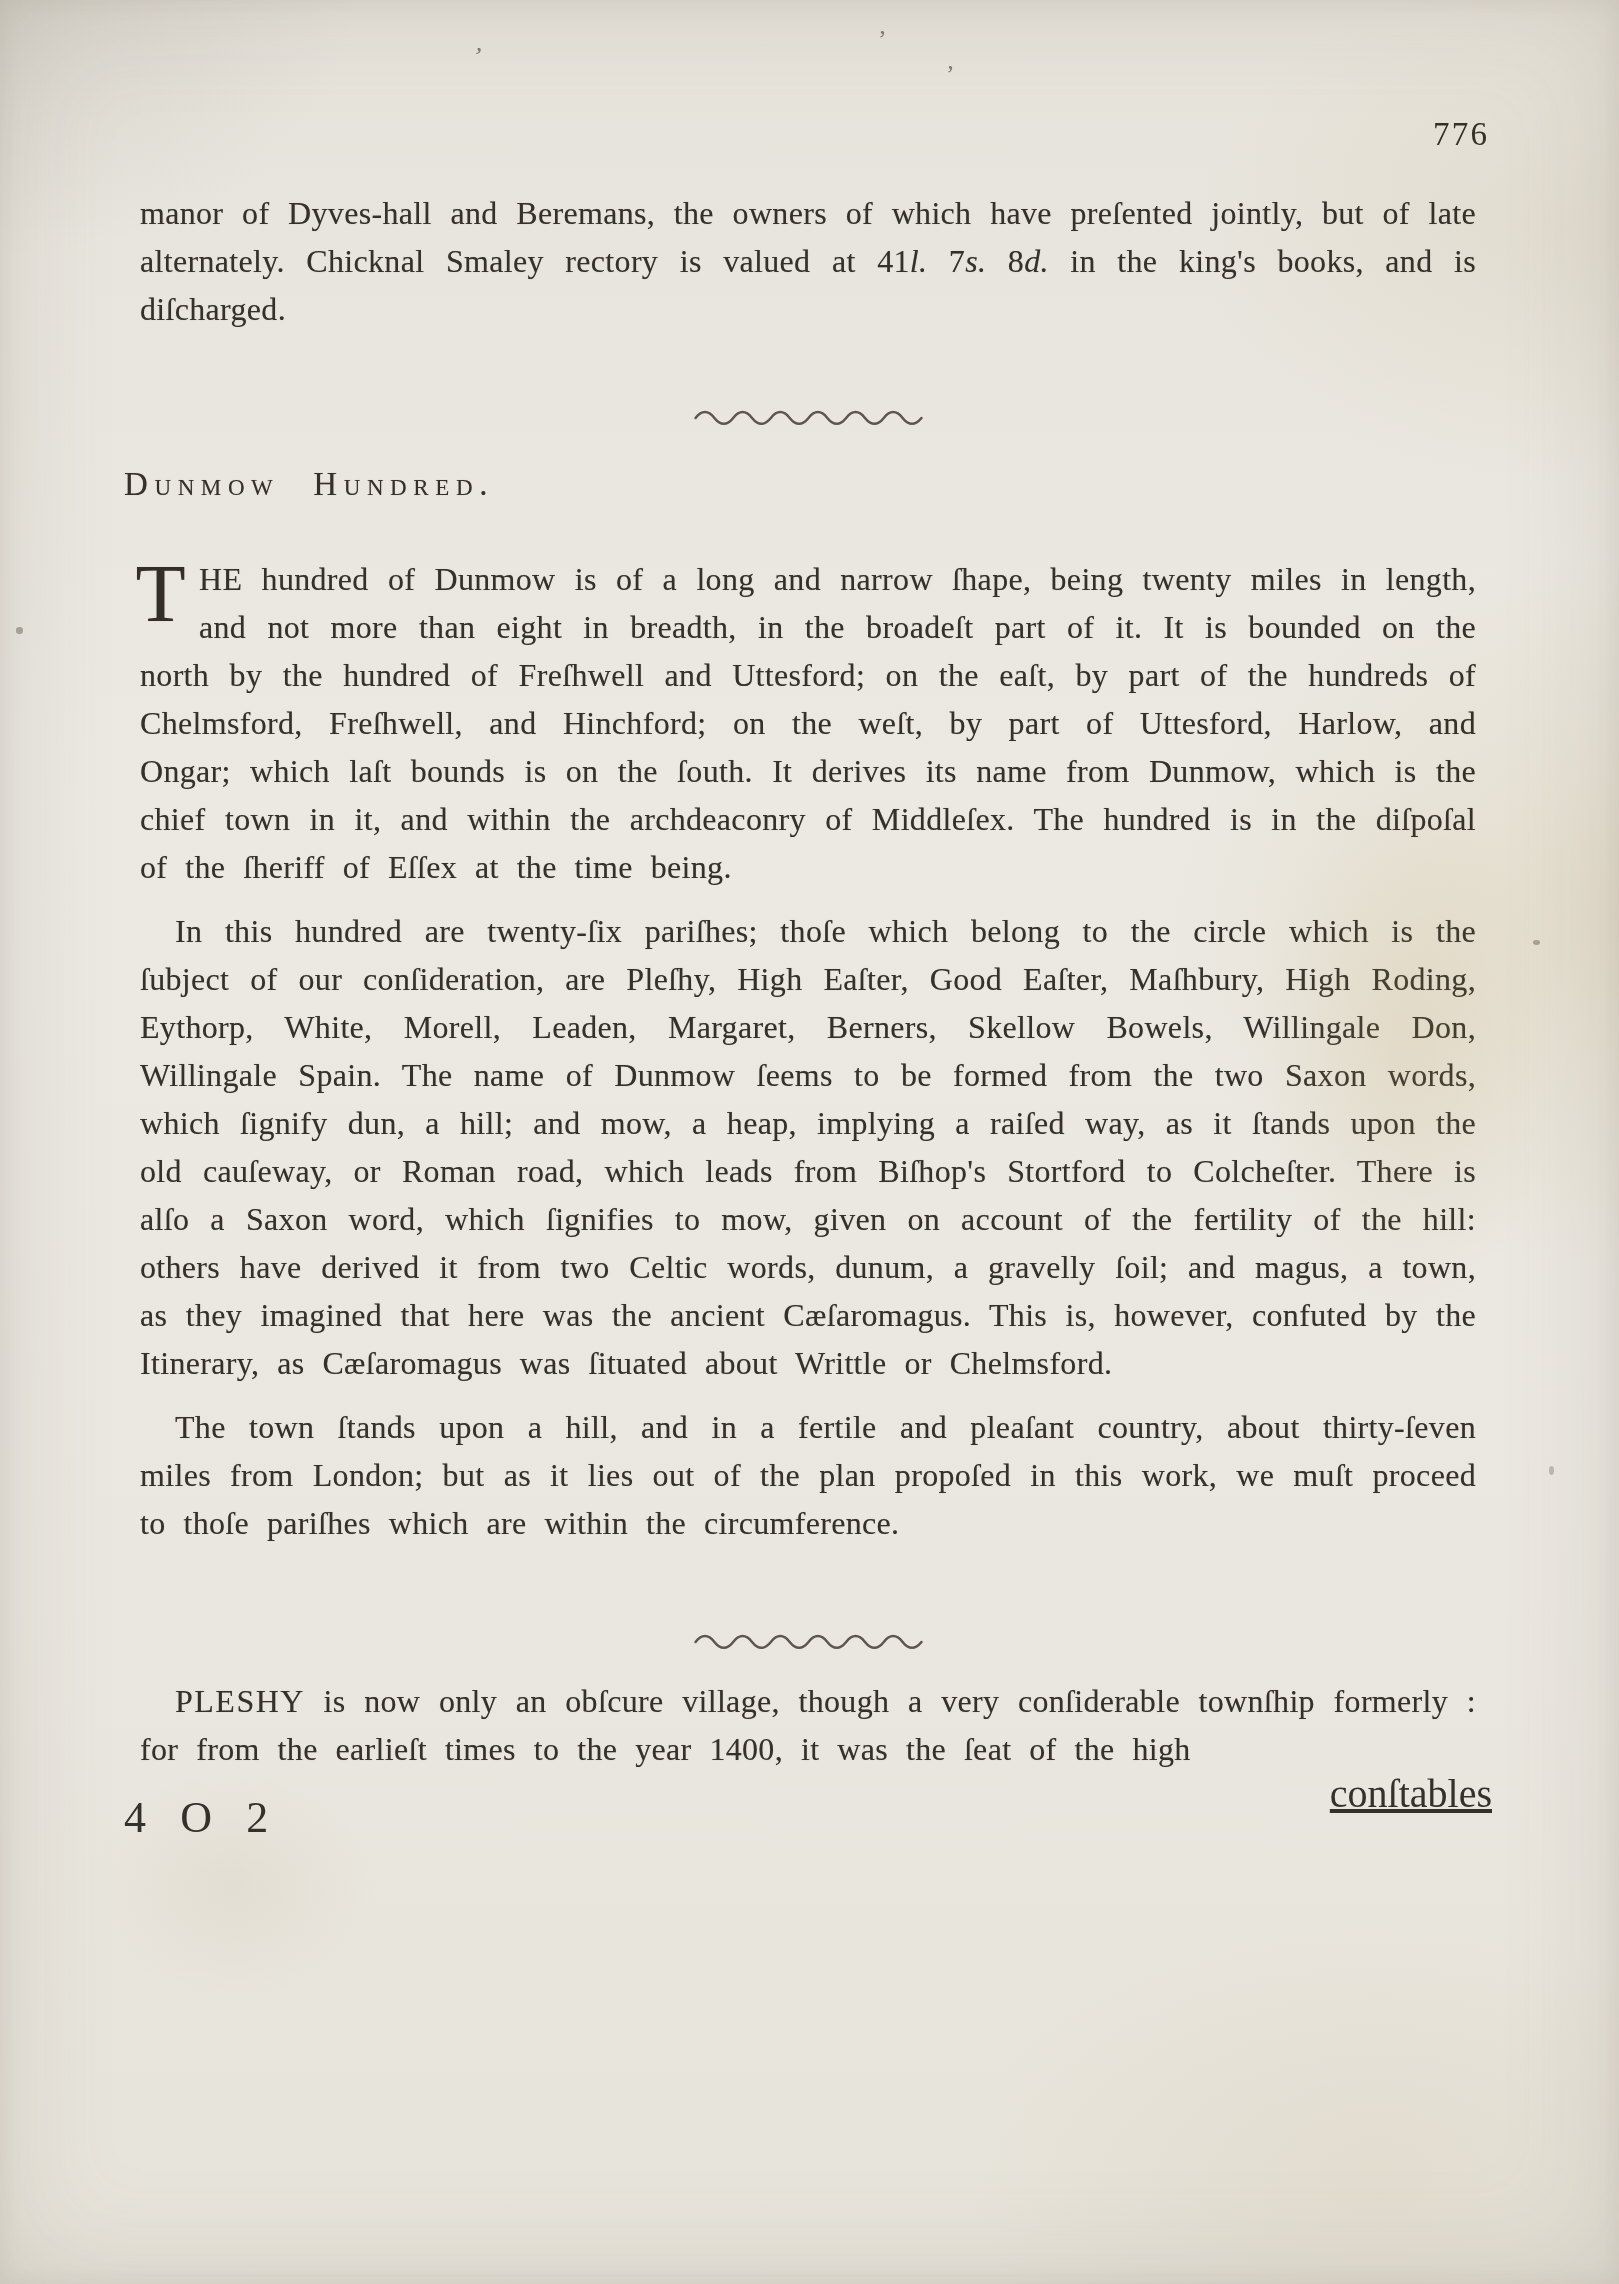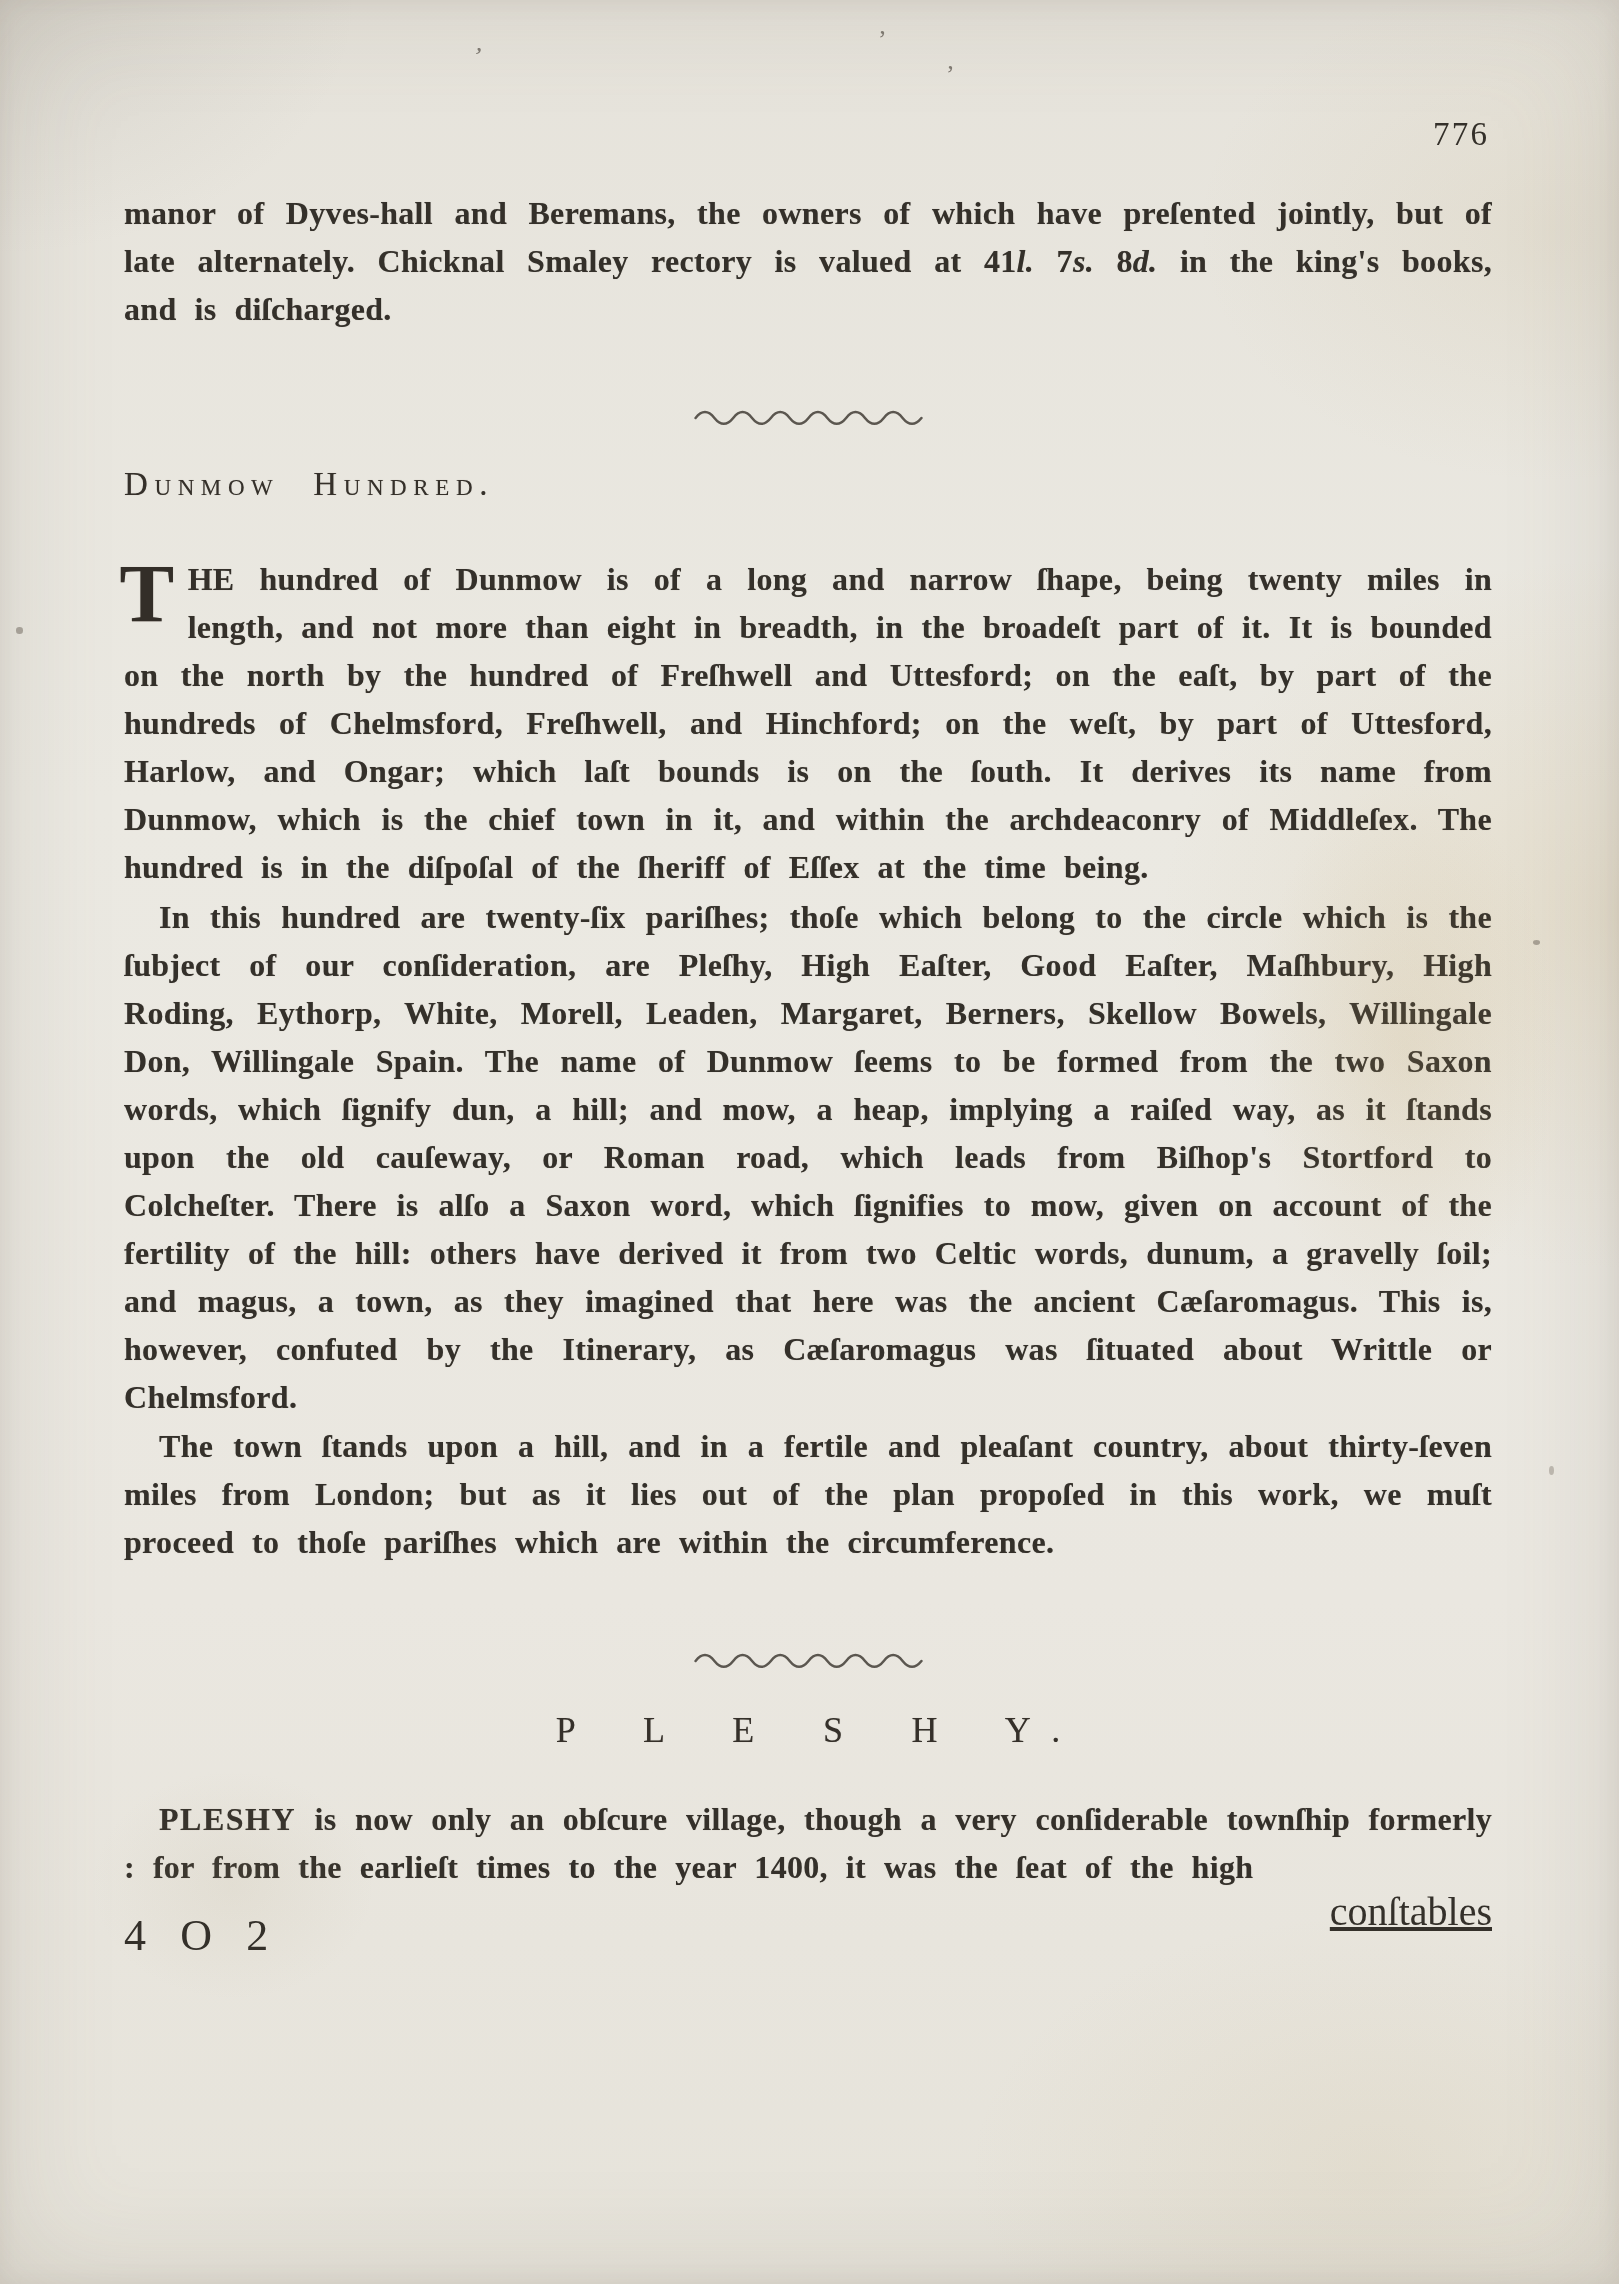--- a/index.html
+++ b/index.html
@@ -39,21 +39,21 @@
   }
   .text-block{
     width:1368px;
     margin:35px 0 0 124px;
     font-size:32px;
     line-height:48px;
     text-align:justify;
     word-spacing:0.30em;
     letter-spacing:0.01em;
   }
-  .para{margin:0;text-shadow:0 0 0.7px rgba(52,46,38,0.35);font-weight:bold;}
+  .para{margin:16px;text-shadow:0 0 0.7px rgba(52,46,38,0.35);}
   .para.indent{text-indent:35px;}
   .para + .para{margin-top:1.5px;}
   .ital{font-style:italic;}
   .divider{
     width:1368px;
     text-align:center;
     margin-top:57px;
     height:22px;
   }
   .divider svg{display:inline-block;vertical-align:middle;opacity:0.85;}
@@ -170,21 +170,20 @@
     <p class="para indent p2"><span>In this hundred are twenty-ſix pariſhes; thoſe which belong to the circle which is the ſubject of our conſideration, are Pleſhy, High Eaſter, Good Eaſter, Maſhbury, High Roding, Eythorp, White, Morell, Leaden, Margaret, Berners, Skellow Bowels, Willingale Don, Willingale Spain. The name of Dunmow ſeems to be formed from the two Saxon words, which ſignify dun, a hill; and mow, a heap, implying a raiſed way, as it ſtands upon the old cauſeway, or Roman road, which leads from Biſhop's Stortford to Colcheſter. There is alſo a Saxon word, which ſignifies to mow, given on account of the fertility of the hill: others have derived it from two Celtic words, dunum, a gravelly ſoil; and magus, a town, as they imagined that here was the ancient Cæſaromagus. This is, however, confuted by the Itinerary, as Cæſaromagus was ſituated about Writtle or Chelmsford.</span></p>
 
     <p class="para indent p3"><span>The town ſtands upon a hill, and in a fertile and pleaſant country, about thirty-ſeven miles from London; but as it lies out of the plan propoſed in this work, we muſt proceed to thoſe pariſhes which are within the circumference.</span></p>
 
     <div class="divider second">
       <svg width="271" height="20.4" viewBox="0 0 292 26">
         <path d="M2,14 q12,-15 24,0 q12,15 24,0 q12,-15 24,0 q12,15 24,0 q12,-15 24,0 q12,15 24,0 q12,-15 24,0 q12,15 24,0 q12,-15 24,0 q12,15 24,0 q12,-15 24,0 q12,15 24,0" fill="none" stroke="#433e37" stroke-width="3.2" stroke-linecap="round"></path>
       </svg>
     </div>
 
-    <h2 class="pleshy-heading">P L E S H Y.</h2>
 
     <p class="para indent pleshy-para"><span class="lead-caps">PLESHY</span><span> is now only an obſcure village, though a very conſiderable townſhip formerly : for from the earlieſt times to the year 1400, it was the ſeat of the high</span></p>
 
   </main>
 
   <footer class="page-footer">
     <div class="signature">4 O 2</div>
     <div class="catchword">conſtables</div>
   </footer>
 

